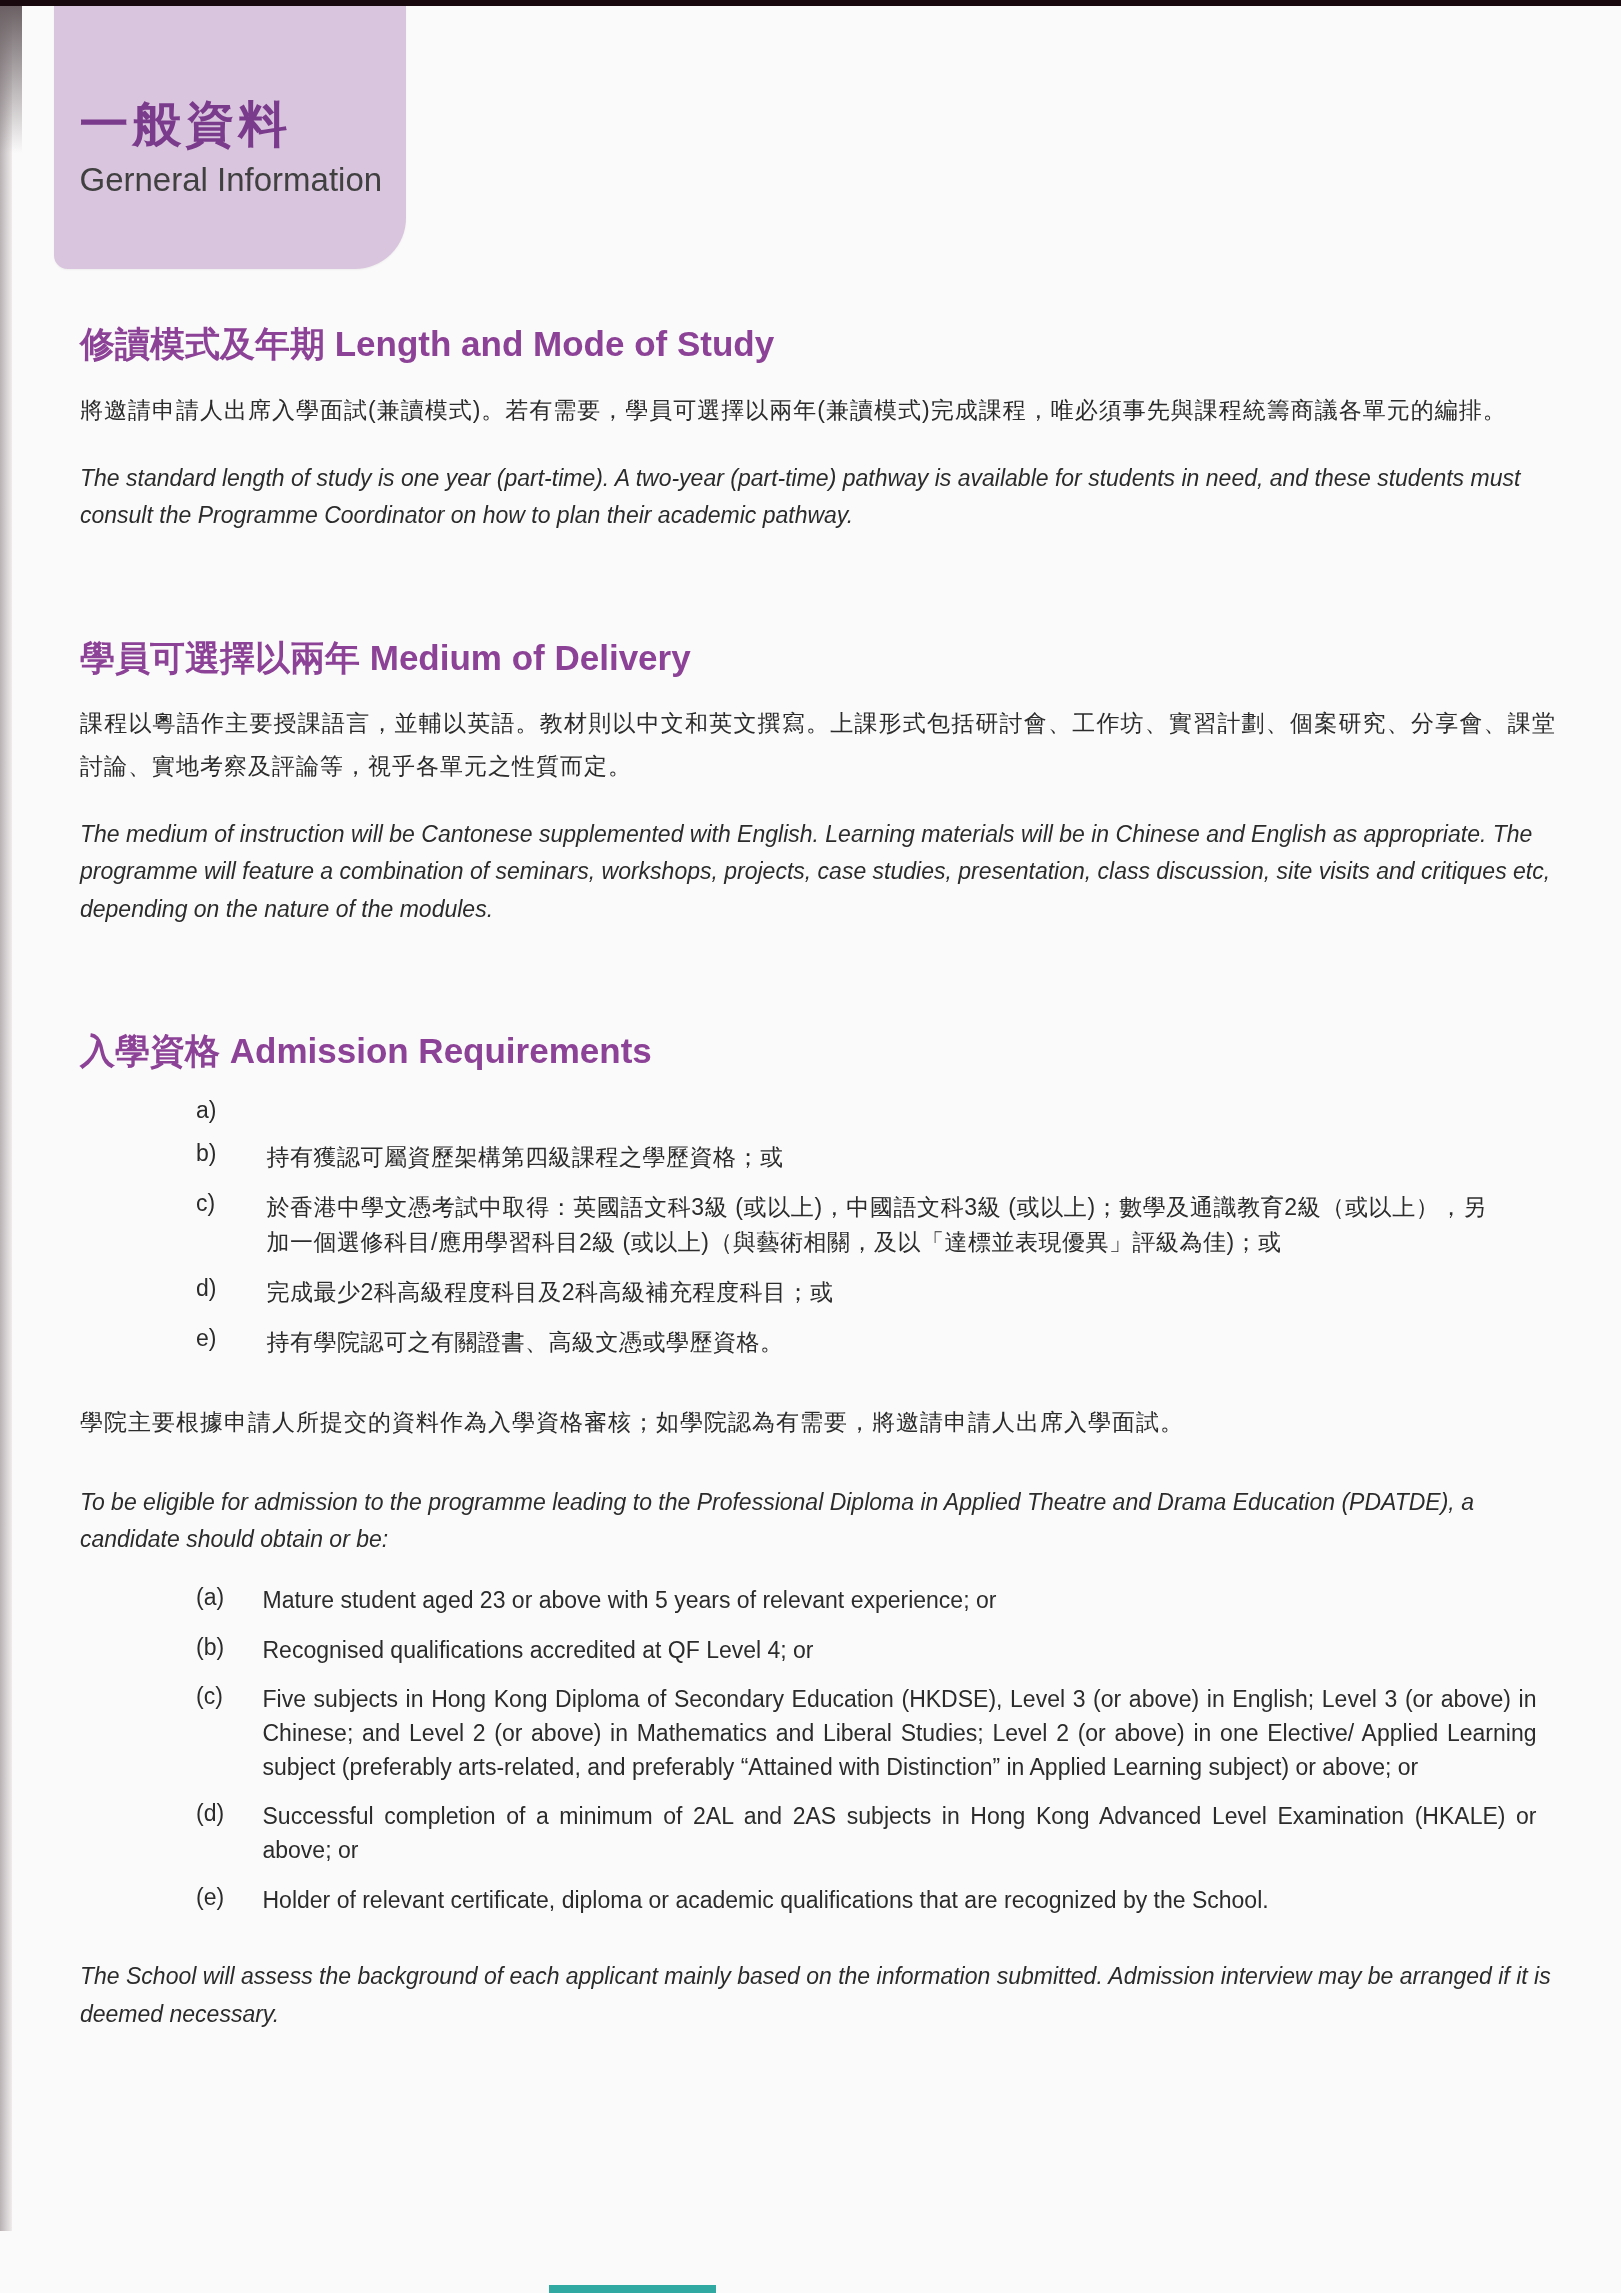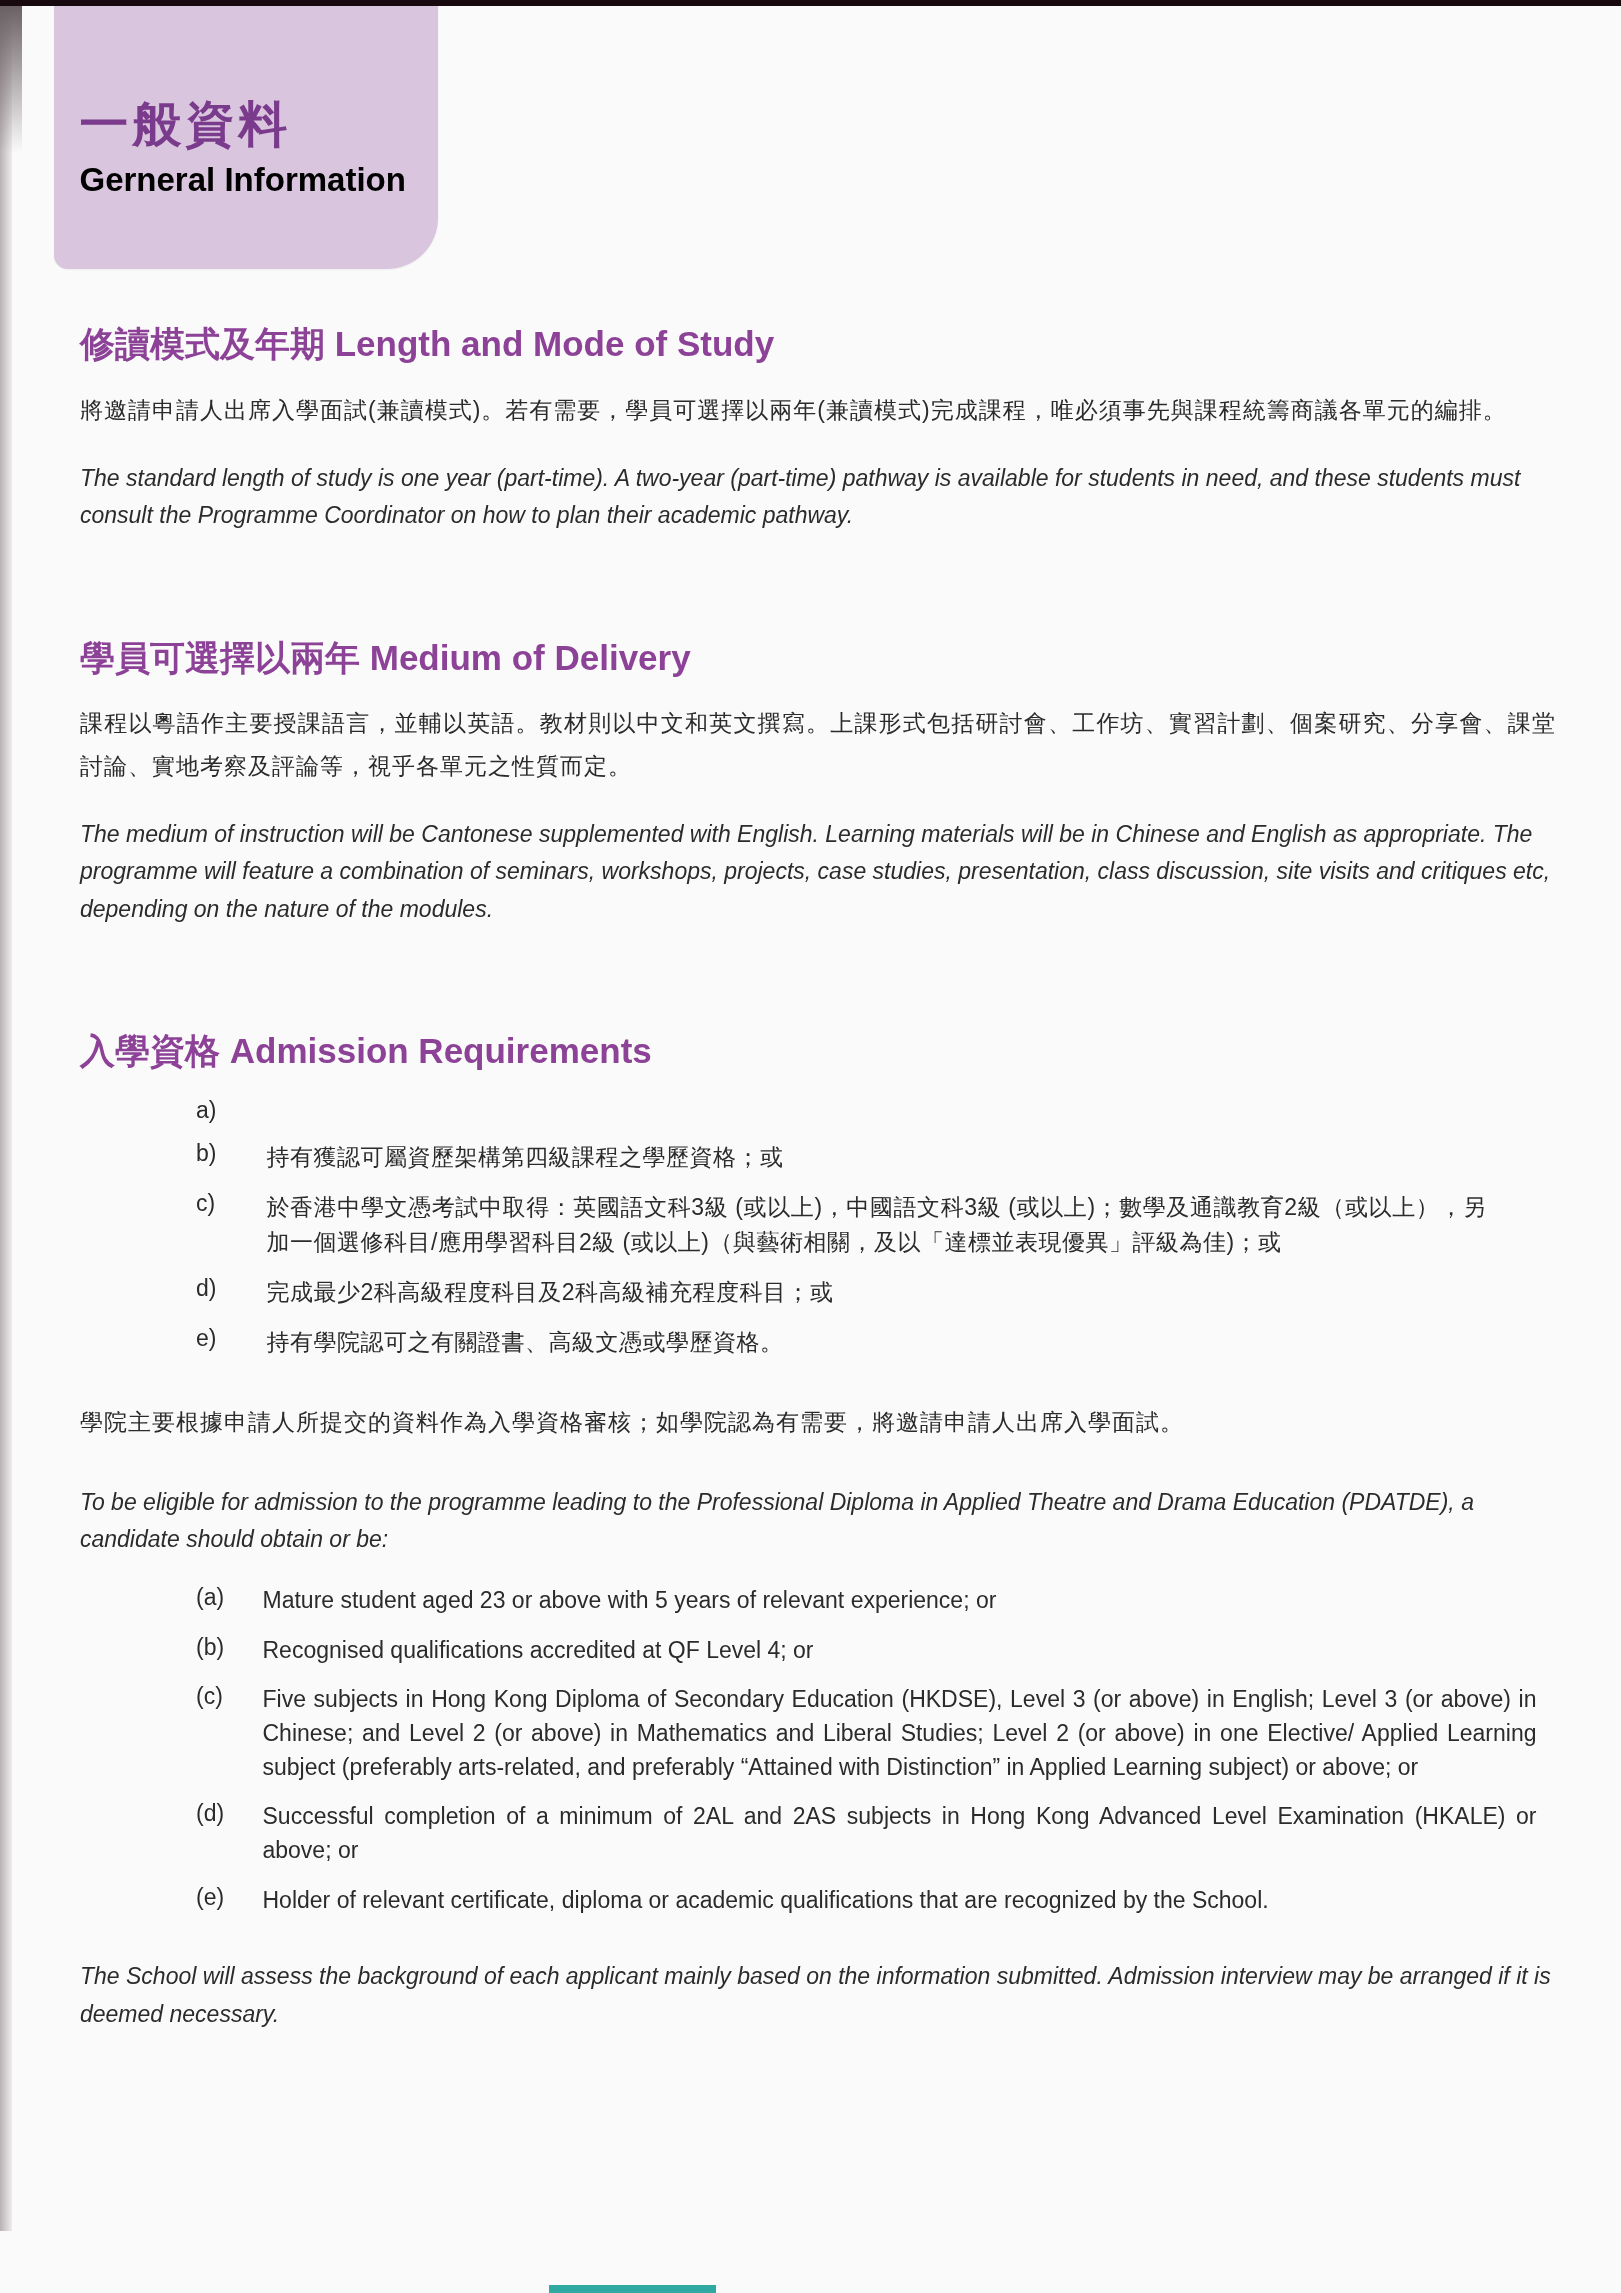--- a/index.html
+++ b/index.html
@@ -16,34 +16,34 @@
   }
   .scan-left-edge{
     position:absolute;top:5.9px;left:0;width:11.8px;height:2225px;
     background:linear-gradient(to right,#b9b2b4,#efecec);
   }
   .scan-left-corner{
     position:absolute;top:5.9px;left:0;width:21.6px;height:147px;
     background:linear-gradient(to bottom,#6b6164,rgba(190,185,186,0));
   }
   .header-block{
-    position:absolute;top:5.9px;left:54px;width:384px;height:263px;
+    position:absolute;top:5.9px;left:54px;width:352px;height:263px;
     background:#d9c5dd;
     border-bottom-right-radius:51px;
     border-bottom-left-radius:13.7px;
     box-shadow:0 1px 2px rgba(0,0,0,0.05);
   }
   .header-block .title-zh{
     margin:94px 0 0 25.5px;
     font-size:49px;font-weight:bold;color:#7b3b8c;
     letter-spacing:3.9px;line-height:1;
   }
   .header-block .title-en{
     margin:13.7px 0 0 25.5px;
-    font-size:33px;font-weight:bold;color:#000000;
+    font-size:33px;font-weight:normal;color:#404040;
     line-height:1;
   }
   .content{
     position:absolute;top:0;left:6px;width:1621px;
     padding:323px 71px 0 74px;box-sizing:border-box;
   }
   h2.section-heading{
     margin:0;
     font-size:35px;font-weight:bold;color:#8c4296;
     line-height:1.2;

